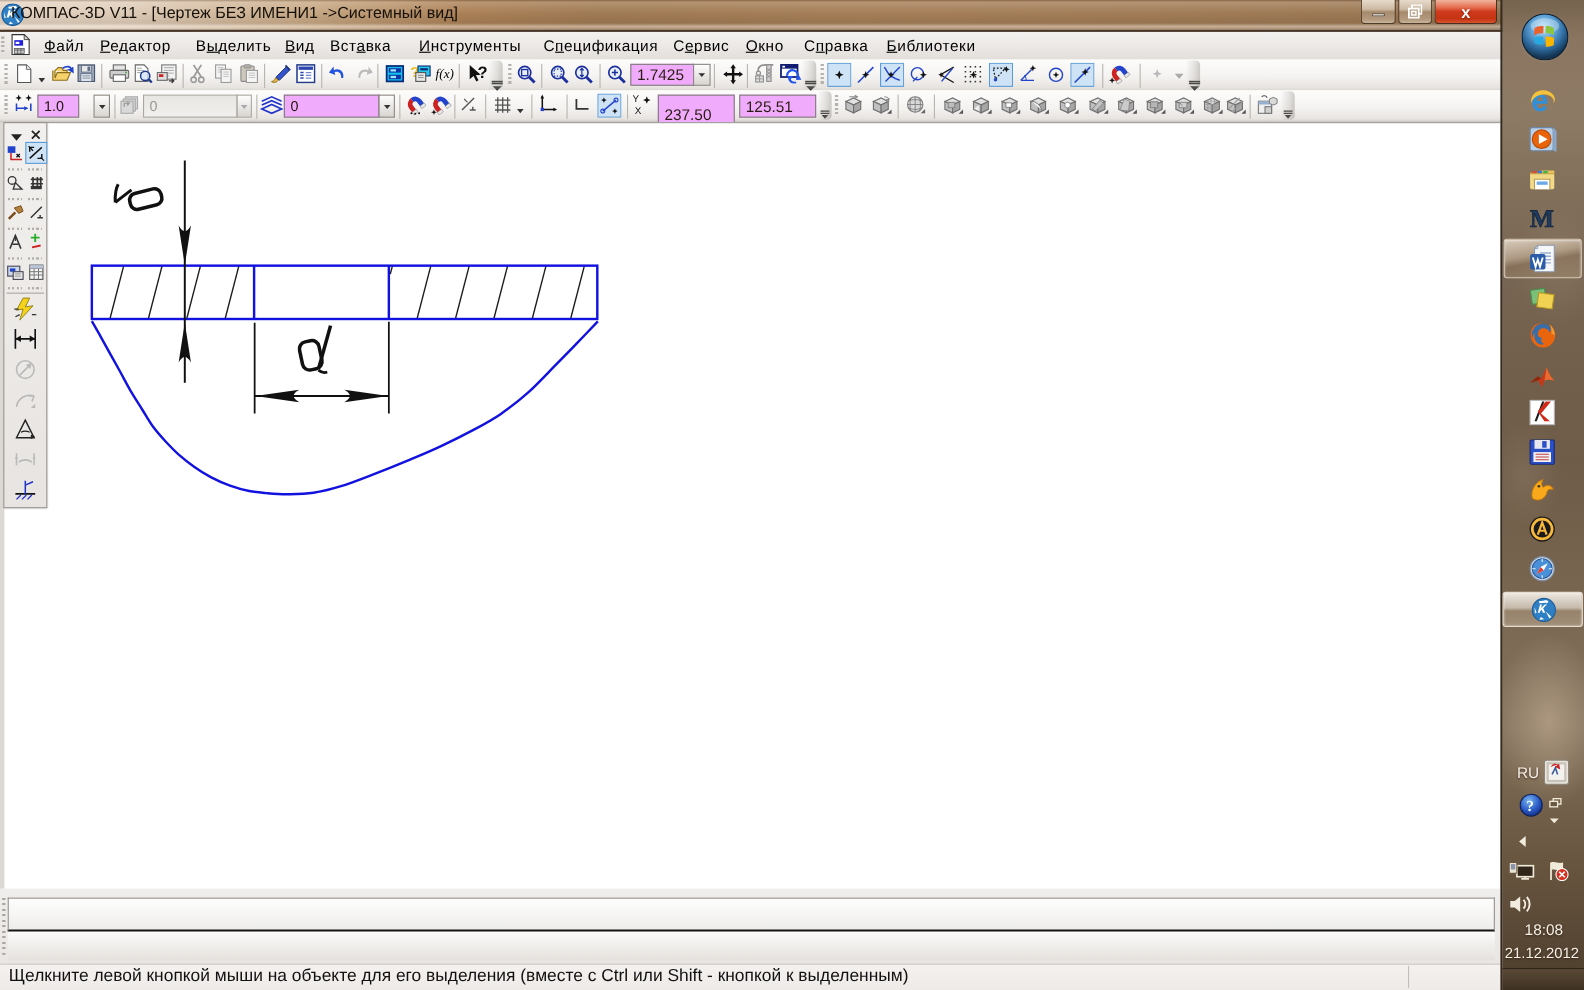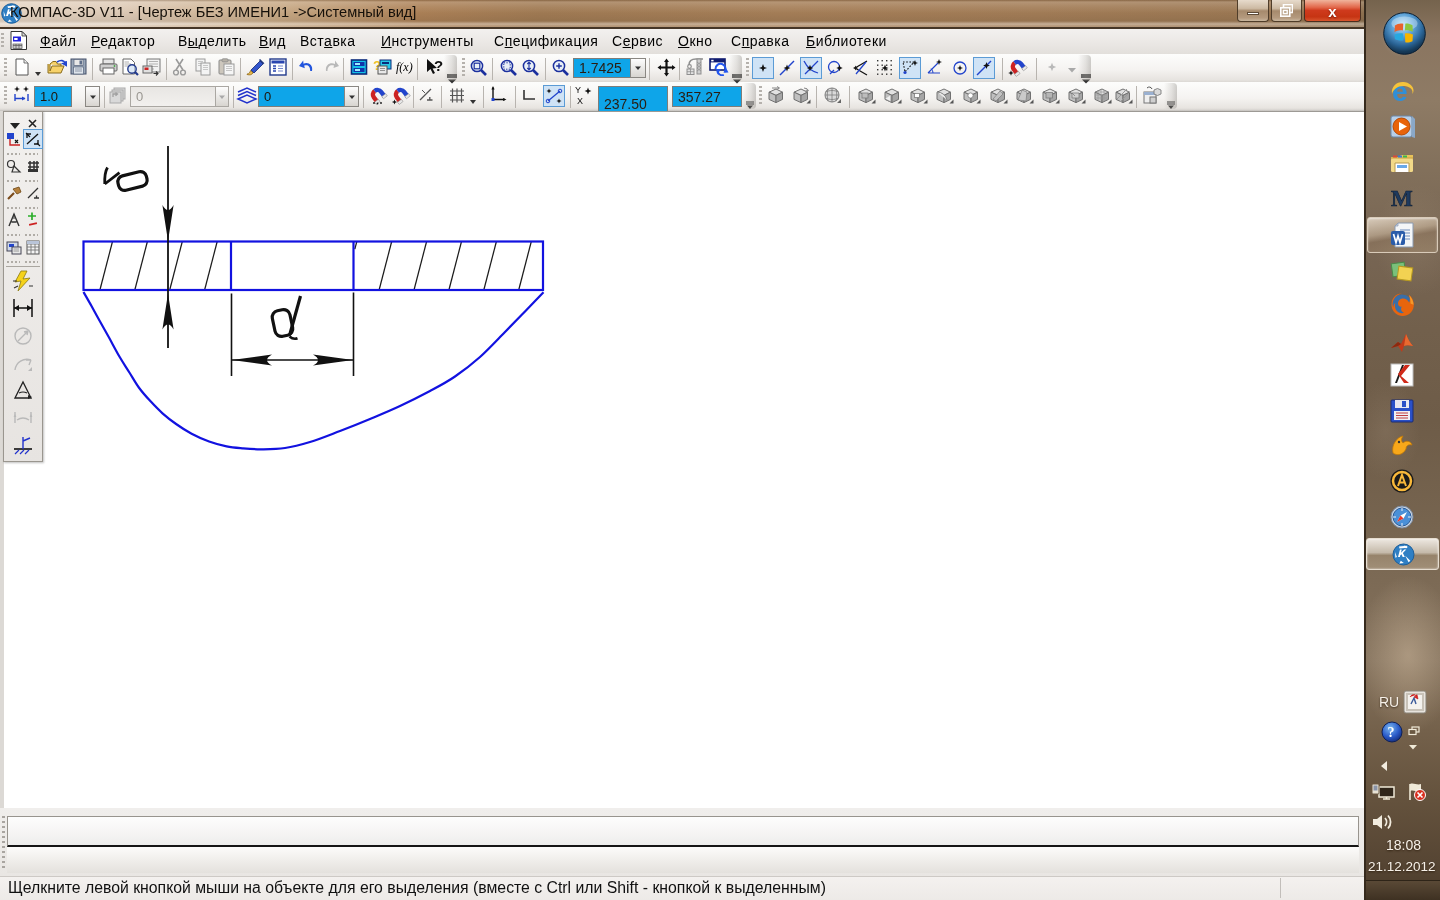--- a/index.html
+++ b/index.html
@@ -1,21 +1,21 @@
 <!DOCTYPE html>
 <html><head><meta charset="utf-8"><title>k</title>
 <style>
 *{margin:0;padding:0;box-sizing:border-box}
 html,body{width:1440px;height:900px;overflow:hidden;font-family:"Liberation Sans",sans-serif;background:#e9e6e3}
 .abs{position:absolute}
 .sep1{width:1px;height:22px;background:#b8b4af;position:absolute;top:3px}
 .sep2{width:1px;height:22px;background:#b8b4af;position:absolute;top:3px}
 .grip{position:absolute;top:4px;width:3px;height:20px;
  background:repeating-linear-gradient(180deg,#b5b1ac 0,#b5b1ac 2px,transparent 2px,transparent 4px)}
-.fld{position:absolute;background:#0ea5e9;border:1px solid #7f7d79;font-size:13px;color:#201408;display:flex;align-items:center;padding-left:5px;overflow:hidden}
+.fld{position:absolute;background:#f0abfc;border:1px solid #7f7d79;font-size:13px;color:#201408;display:flex;align-items:center;padding-left:5px;overflow:hidden}
 .drb{position:absolute;background:linear-gradient(180deg,#fdfdfd,#d8d5d0);border:1px solid #8a8782;display:flex;align-items:center;justify-content:center}
 .men{position:absolute;top:5px;font-size:14px;color:#000;white-space:nowrap;letter-spacing:0.5px}
 </style></head><body>
 <div class="abs" id="titlebar" style="left:0;top:0;width:1366px;height:27px;
 background:linear-gradient(90deg,#e7d6c5 0,#dfccb8 120px,#c8a985 280px,#ac8157 420px,#a17b54 540px,#a67f58 780px,#a37d57 1040px,#9d7954 1240px,#8f7251 1366px)">
 <div class="abs" style="left:0;top:0;width:100%;height:100%;
 background:linear-gradient(180deg,rgba(70,45,22,0.28) 0,rgba(255,255,255,0.18) 2px,rgba(255,255,255,0.08) 7px,rgba(0,0,0,0.02) 13px,rgba(0,0,0,0.08) 21px,rgba(255,255,255,0.38) 24px,rgba(225,214,202,0.30) 26px)"></div>
 </div>
 <div class="abs" style="left:1px;top:3px"><svg width="21" height="21" viewBox="0 0 21 21" style="">
       <circle cx="10.5" cy="10.5" r="9.8" fill="#2f7fc4"></circle>
@@ -409,21 +409,21 @@
       <path d="M16 13.4 L16.728 15.272 L18.6 16 L16.728 16.728 L16 18.6 L15.272 16.728 L13.4 16 L15.272 15.272 Z" fill="#111"></path>
     </svg></div>
 <div class="sep2" style="left:570px;top:86px"></div>
 <div class="abs" style="left:575px;top:85px"><svg width="22" height="20" viewBox="0 0 22 20" style="">
       <text x="0" y="8" font-size="9" fill="#111" font-family="Liberation Sans">Y</text>
       <text x="2" y="19" font-size="9" fill="#111" font-family="Liberation Sans">X</text>
       <path d="M13 2.6 L13.952 5.048 L16.4 6 L13.952 6.952 L13 9.4 L12.048 6.952 L9.6 6 L12.048 5.048 Z" fill="#111"></path>
       <path d="M13 13.99 L13.0028 13.9972 L13.01 14 L13.0028 14.0028 L13 14.01 L12.9972 14.0028 L12.99 14 L12.9972 13.9972 Z" fill="#111"></path>
     </svg></div>
 <div class="fld" style="left:598px;top:86px;width:70px;height:35px;font-size:14px;color:#2a1c10">237.50</div>
-<div class="fld" style="left:672px;top:86px;width:70px;height:21px;font-size:14px;color:#2a1c10">357.27</div>
+<div class="fld" style="left:672px;top:86px;width:70px;height:21px;font-size:14px;color:#2a1c10">125.51</div>
 <div class="abs" style="left:745px;top:96px"><svg width="10" height="9" viewBox="0 0 10 9" style="">
       <path d="M1 1 H9 M1 3 H9" stroke="#333" stroke-width="1.2"></path>
       <path d="M2 4.5 L5 8 L8 4.5 Z" fill="#333"></path>
     </svg></div>
 <div class="grip" style="left:759px;top:86px"></div>
 <div class="abs" style="left:766px;top:86px"><svg width="20" height="19" viewBox="0 0 20 19" style="">
       <path d="M3 6.2 L10 3 L16.5 6.2 L10 9.4 Z" fill="#e2e2e2" stroke="#707070" stroke-width="1"></path>
       <path d="M3 6.2 L10 9.4 L10 16.6 L3 13.4 Z" fill="#c0c0c0" stroke="#707070" stroke-width="1"></path>
       <path d="M16.5 6.2 L10 9.4 L10 16.6 L16.5 13.4 Z" fill="#a6a6a6" stroke="#707070" stroke-width="1"></path>
       <path d="M6 1 H13 M11 -0.5 L13.5 1 L11 2.5" stroke="#888" stroke-width="1" fill="none" transform="translate(0,1)"></path>

